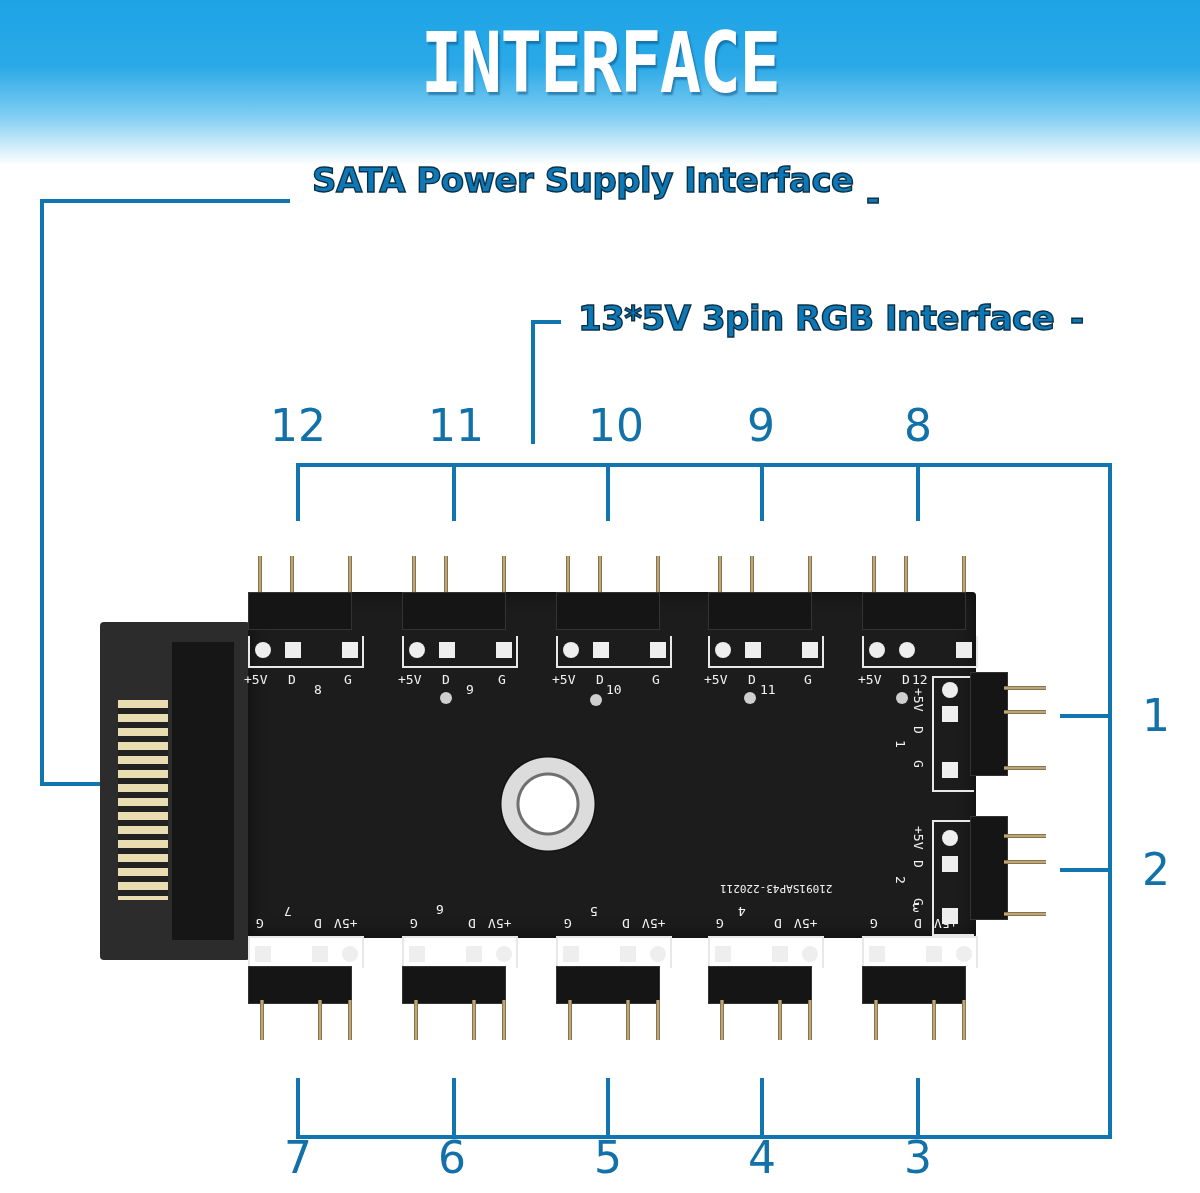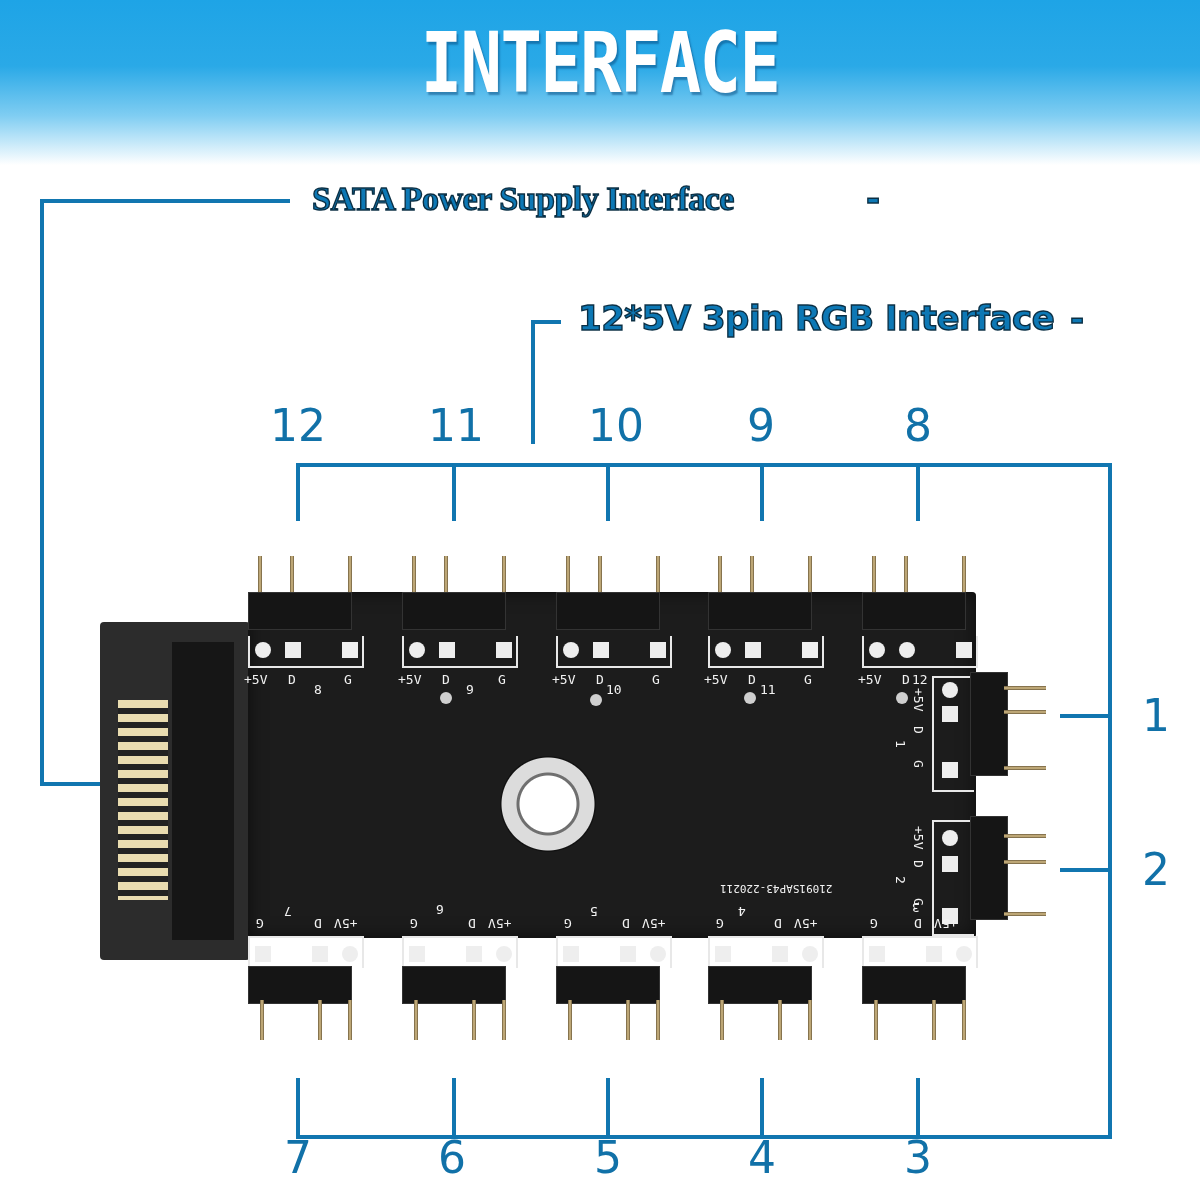--- a/index.html
+++ b/index.html
@@ -37,26 +37,26 @@
 </head>
 <body>
 
 <div class="banner">
   <div class="banner-title">INTERFACE</div>
 </div>
 
 <div class="line" style="left:40px;top:199px;width:4px;height:587px;"></div>
 <div class="line" style="left:40px;top:199px;width:250px;height:4px;"></div>
 <div class="line" style="left:40px;top:782px;width:62px;height:4px;"></div>
-<div class="callout" style="left:312px;top:180px;font-family:Liberation Serif, serif;">SATA Power Supply Interface</div>
+<div class="callout" style="left:312px;top:160px;">SATA Power Supply Interface</div>
 <div class="callout" style="left:866px;top:178px;">-</div>
 
 <div class="line" style="left:531px;top:320px;width:4px;height:124px;"></div>
 <div class="line" style="left:531px;top:320px;width:30px;height:4px;"></div>
-<div class="callout" style="left:578px;top:298px;">12*5V 3pin RGB Interface</div>
+<div class="callout" style="left:578px;top:298px;">13*5V 3pin RGB Interface</div>
 <div class="callout" style="left:1070px;top:298px;">-</div>
 
 <div class="num" style="left:258px;top:400px;">12</div>
 <div class="num" style="left:416px;top:400px;">11</div>
 <div class="num" style="left:576px;top:400px;">10</div>
 <div class="num" style="left:721px;top:400px;">9</div>
 <div class="num" style="left:878px;top:400px;">8</div>
 
 <div class="line" style="left:296px;top:463px;width:816px;height:4px;"></div>
 <div class="line" style="left:296px;top:463px;width:4px;height:58px;"></div>

